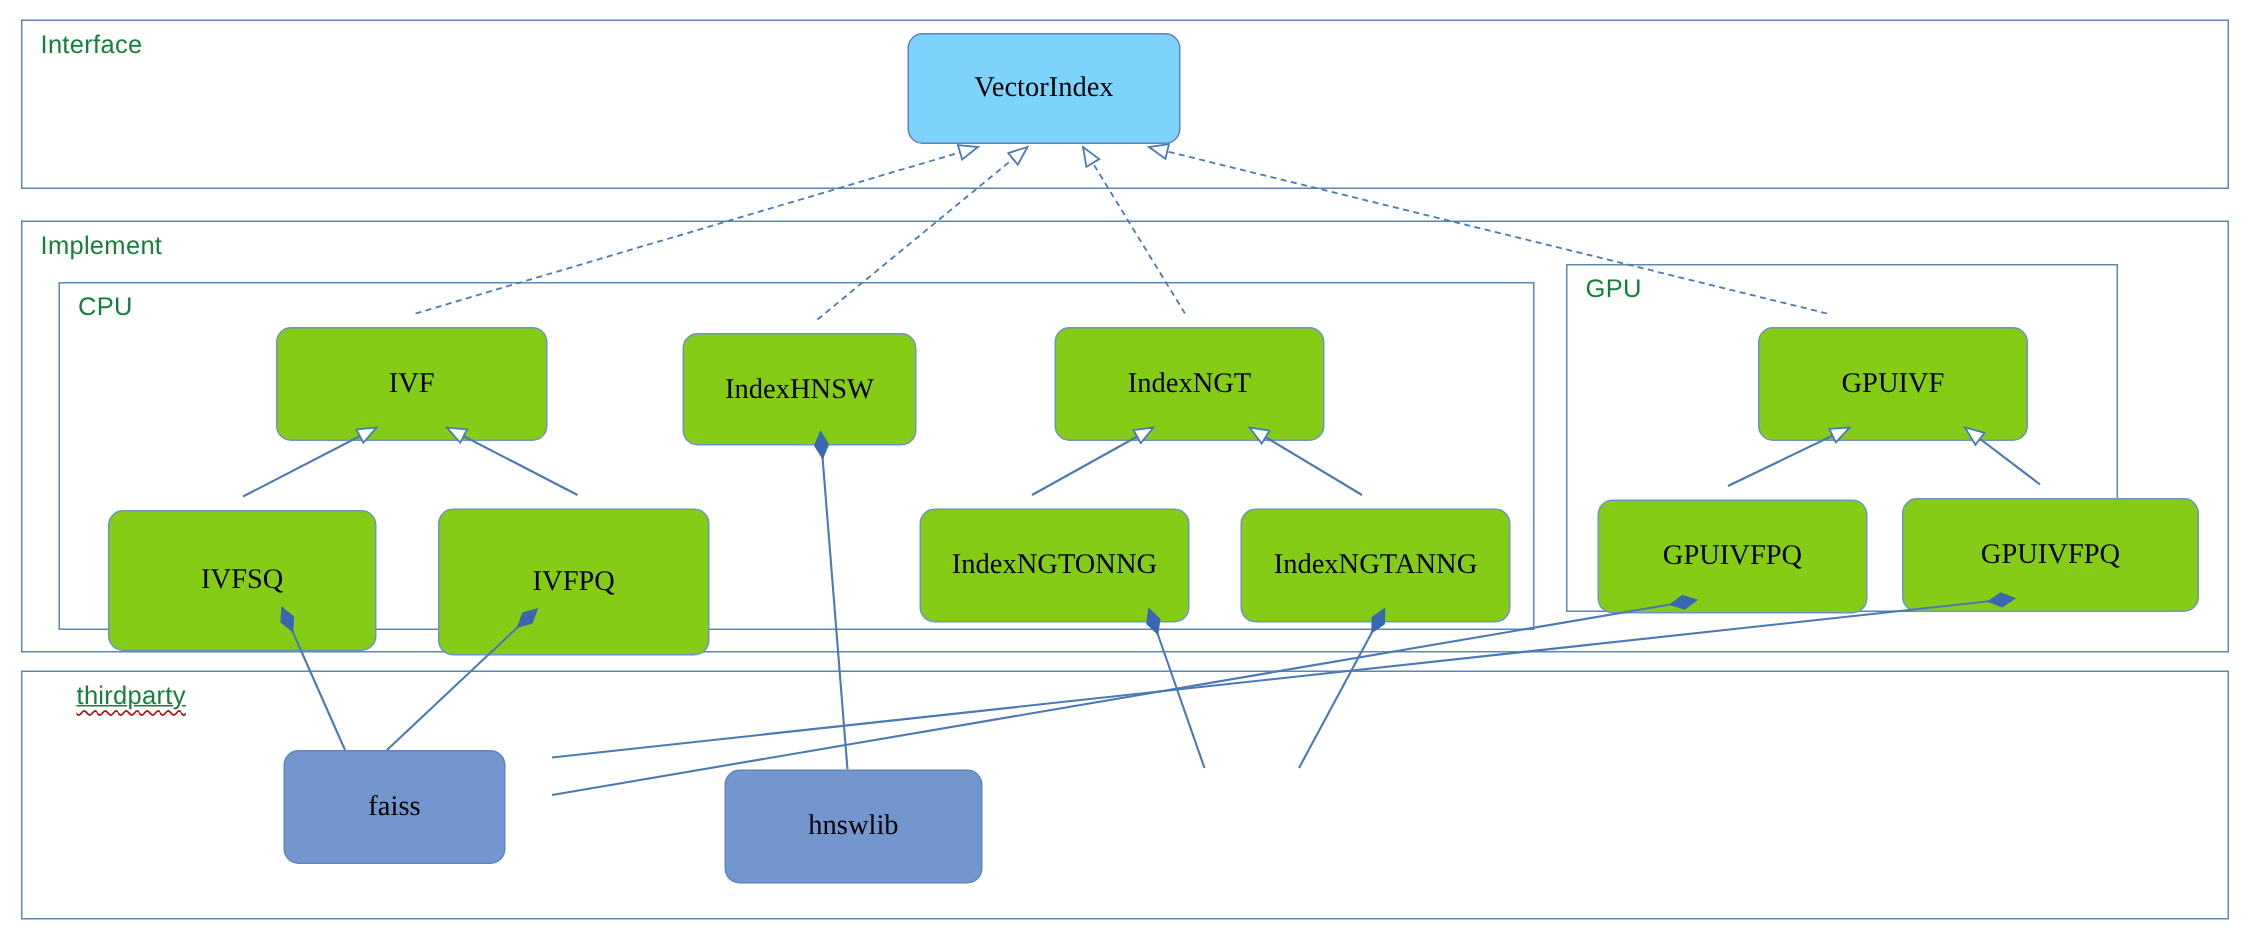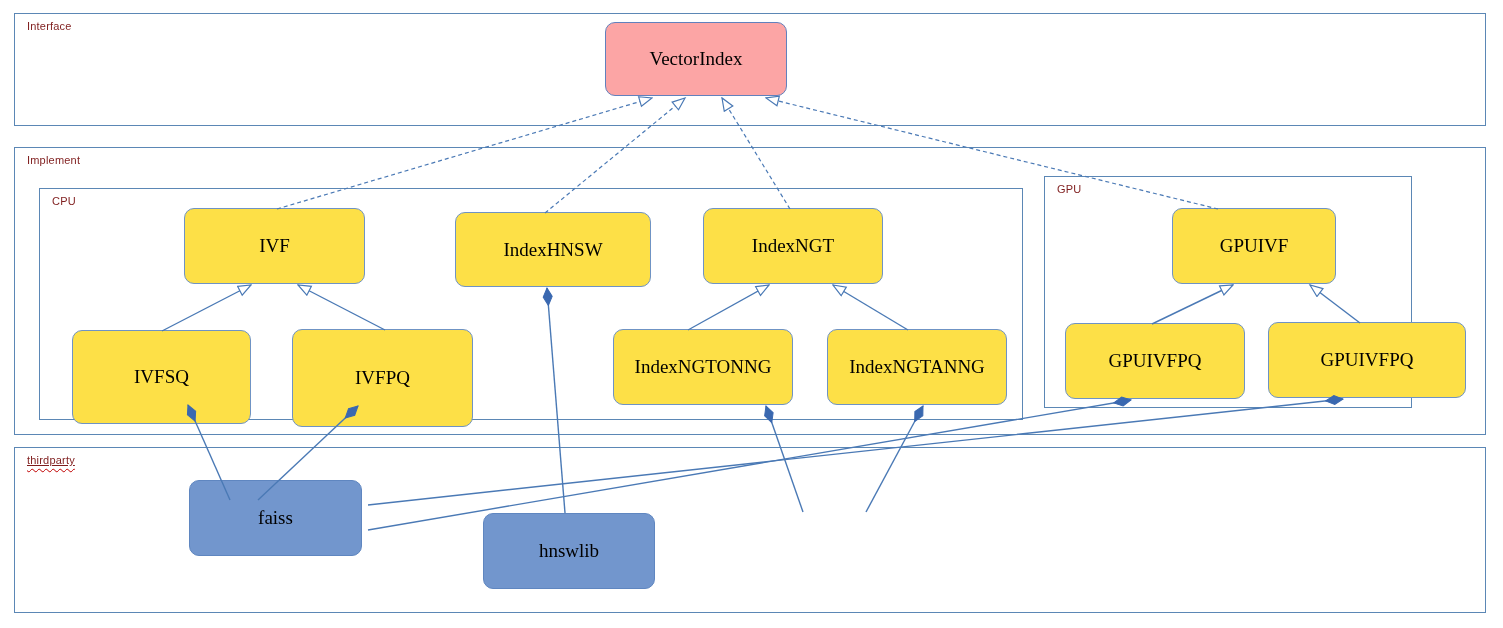--- a/index.html
+++ b/index.html
@@ -5,36 +5,37 @@
   html,body{margin:0;padding:0;background:#ffffff;}
   .canvas{
     position:relative;width:1503px;height:628px;background:#ffffff;
     font-family:"Liberation Sans",sans-serif;overflow:hidden;
   }
   .section{
     position:absolute;border:1.5px solid #5b87b5;background:transparent;
     box-sizing:border-box;
   }
   .section-label{
-    position:absolute;top:6px;left:12px;font-size:11px;color:#7f1d1d;
+    position:absolute;top:6px;left:12px;font-size:17px;color:#15803d;
     font-family:"Liberation Sans",sans-serif;letter-spacing:0.2px;
   }
   .tp-label{ text-decoration:underline; }
   .tp-label .wavy{
     text-decoration:underline wavy #c00000;
     text-underline-offset:4px;
     text-decoration-thickness:1px;
+    margin-left:24px;
   }
   .node{
     position:absolute;box-sizing:border-box;border-radius:10px;
     border:1.5px solid #6f93c4;display:flex;align-items:center;justify-content:center;
     font-family:"Liberation Serif","DejaVu Serif",serif;font-size:19px;color:#000;
   }
-  .node.green{background:#fde047;}
-  .node.pink{background:#fca5a5;border-color:#6181bd;}
+  .node.green{background:#84cc16;margin-top:10px;}
+  .node.pink{background:#7dd3fc;border-color:#6181bd;}
   .node.blue{background:#7296cd;border-color:#5f86c0;}
   svg.edges{position:absolute;left:0;top:0;width:1503px;height:628px;pointer-events:none;}
   svg.edges line{stroke:#4a79b5;stroke-width:1.4;fill:none;}
   svg.edges line.dashed{stroke-dasharray:4 3;stroke-width:1.2;}
 </style>
 </head>
 <body>
 
 <div class="canvas">
 
@@ -59,29 +60,29 @@
   </div>
 
   <div class="node pink" style="left:605px;top:22px;width:182px;height:74px">
     <span>VectorIndex</span>
   </div>
 
   <div class="node green" style="left:184px;top:208px;width:181px;height:76px">
     <span>IVF</span>
   </div>
 
-  <div class="node green" style="left:455px;top:212px;width:196px;height:75px">
+  <div class="node green" style="left:455px;top:212px;width:156px;height:75px">
     <span>IndexHNSW</span>
   </div>
 
   <div class="node green" style="left:703px;top:208px;width:180px;height:76px">
     <span>IndexNGT</span>
   </div>
 
-  <div class="node green" style="left:1172px;top:208px;width:164px;height:76px">
+  <div class="node green" style="left:1172px;top:208px;width:180px;height:76px">
     <span>GPUIVF</span>
   </div>
 
   <div class="node green" style="left:72px;top:330px;width:179px;height:94px">
     <span>IVFSQ</span>
   </div>
 
   <div class="node green" style="left:292px;top:329px;width:181px;height:98px">
     <span>IVFPQ</span>
   </div>
@@ -95,21 +96,21 @@
   </div>
 
   <div class="node green" style="left:1065px;top:323px;width:180px;height:76px">
     <span>GPUIVFPQ</span>
   </div>
 
   <div class="node green" style="left:1268px;top:322px;width:198px;height:76px">
     <span>GPUIVFPQ</span>
   </div>
 
-  <div class="node blue" style="left:189px;top:480px;width:173px;height:76px">
+  <div class="node blue" style="left:189px;top:500px;width:148px;height:76px">
     <span>faiss</span>
   </div>
 
   <div class="node blue" style="left:483px;top:513px;width:172px;height:76px">
     <span>hnswlib</span>
   </div>
 
 
   <svg class="edges" viewBox="0 0 1503 628">
     <defs>

